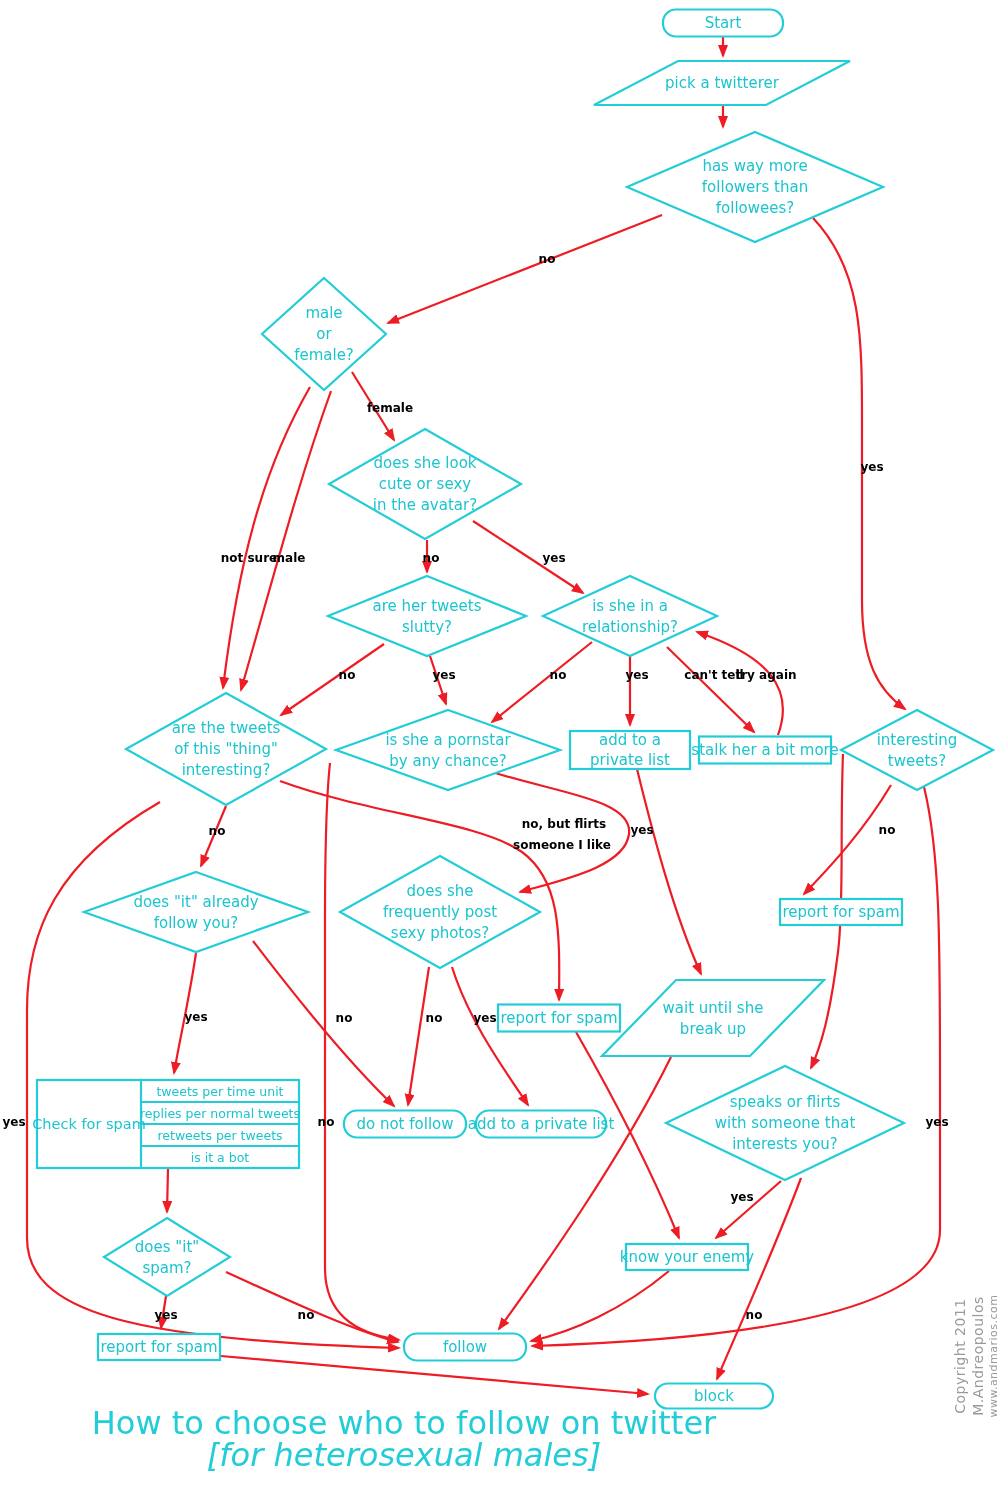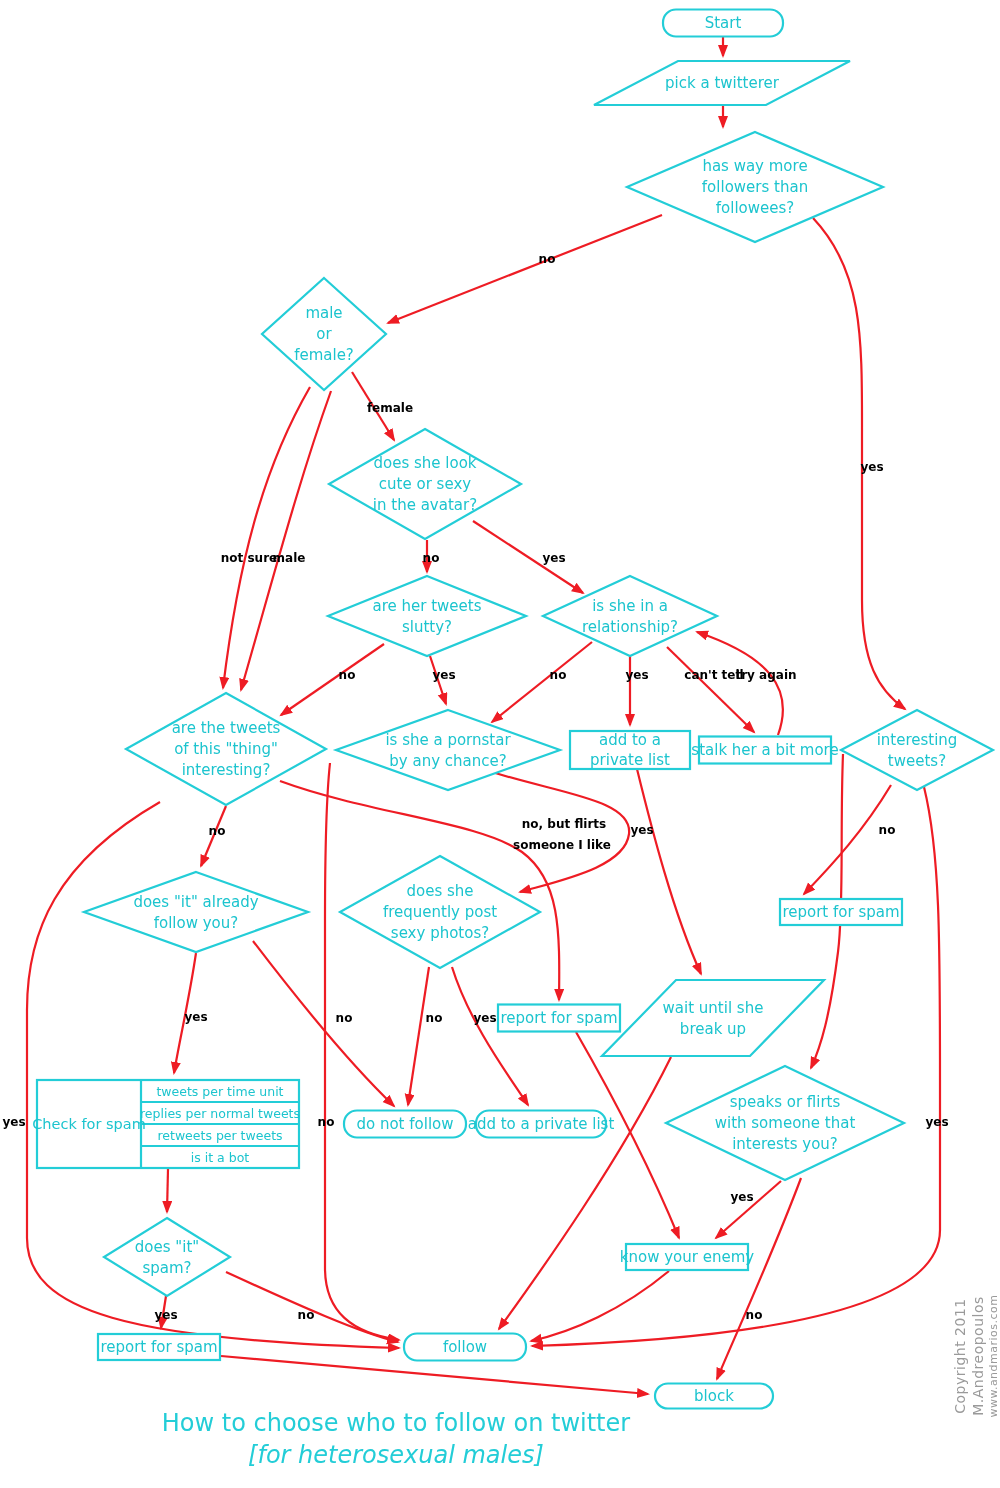--- a/index.html
+++ b/index.html
@@ -1,20 +1,20 @@
 <!DOCTYPE html>
 <html><head>
 <meta charset="utf-8">
 <style>
   html,body{margin:0;padding:0;background:#ffffff;}
   #stage{position:relative;width:1000px;height:1488px;background:#fff;overflow:hidden;
          font-family:"DejaVu Sans",sans-serif;}
   #chart-svg{position:absolute;left:0;top:0;}
-  .title-block{position:absolute;left:0;top:1408px;width:792px;text-align:center;
-               color:#23cdd7;font-size:24px;line-height:30px;font-weight:500;}
+  .title-block{position:absolute;left:8px;top:1408px;width:792px;text-align:center;
+               color:#23cdd7;font-size:32px;line-height:30px;font-weight:500;}
   .title-line2{margin-top:2px;font-style:italic;}
   .copyright{position:absolute;left:952px;top:1462px;width:212px;
              transform:rotate(-90deg);transform-origin:0 0;
              color:#9a9a9a;text-align:center;line-height:1.25;}
   .copy-l1{font-size:14px;letter-spacing:.5px;}
   .copy-l2{font-size:11px;letter-spacing:.5px;}
 </style>
 </head>
 <body>
 

